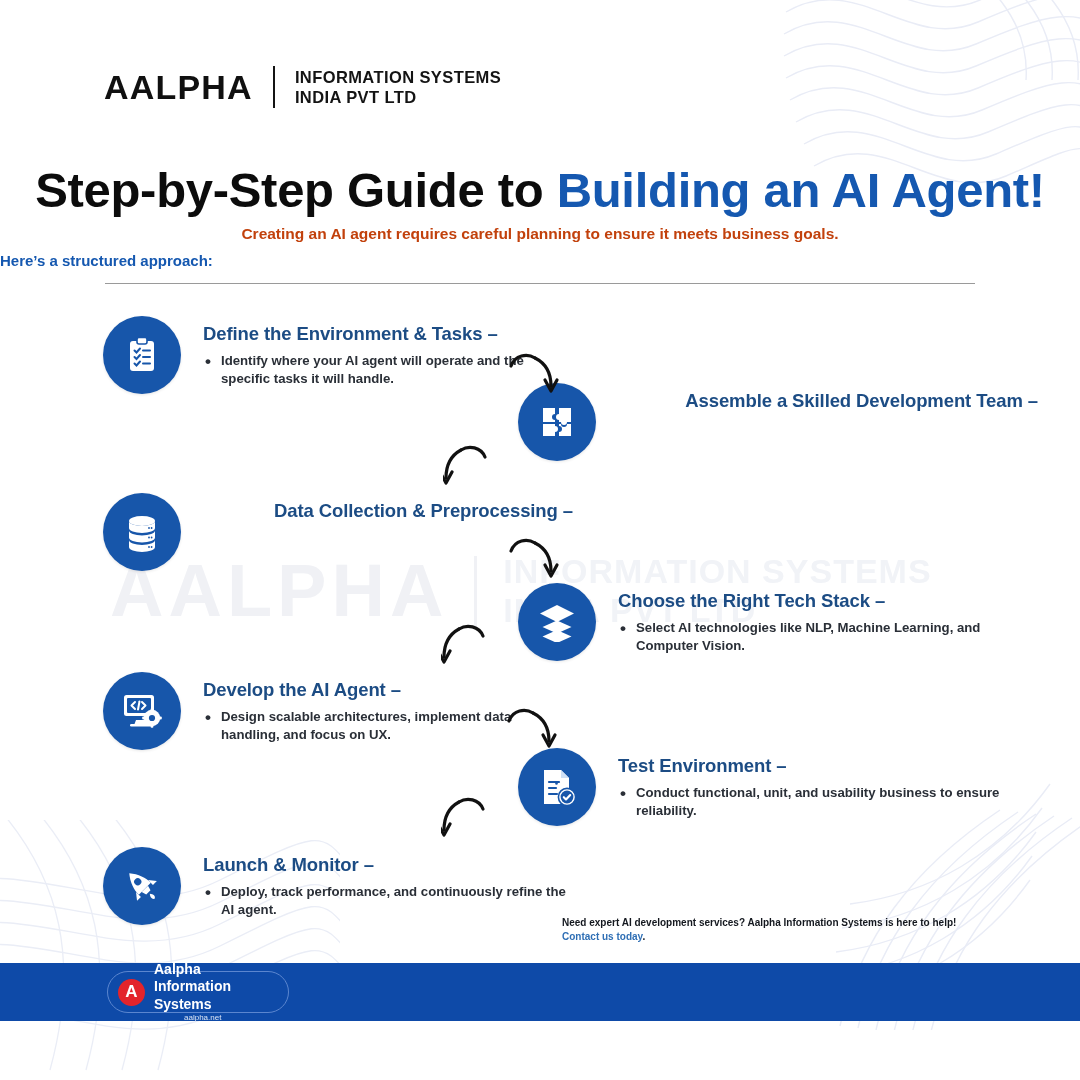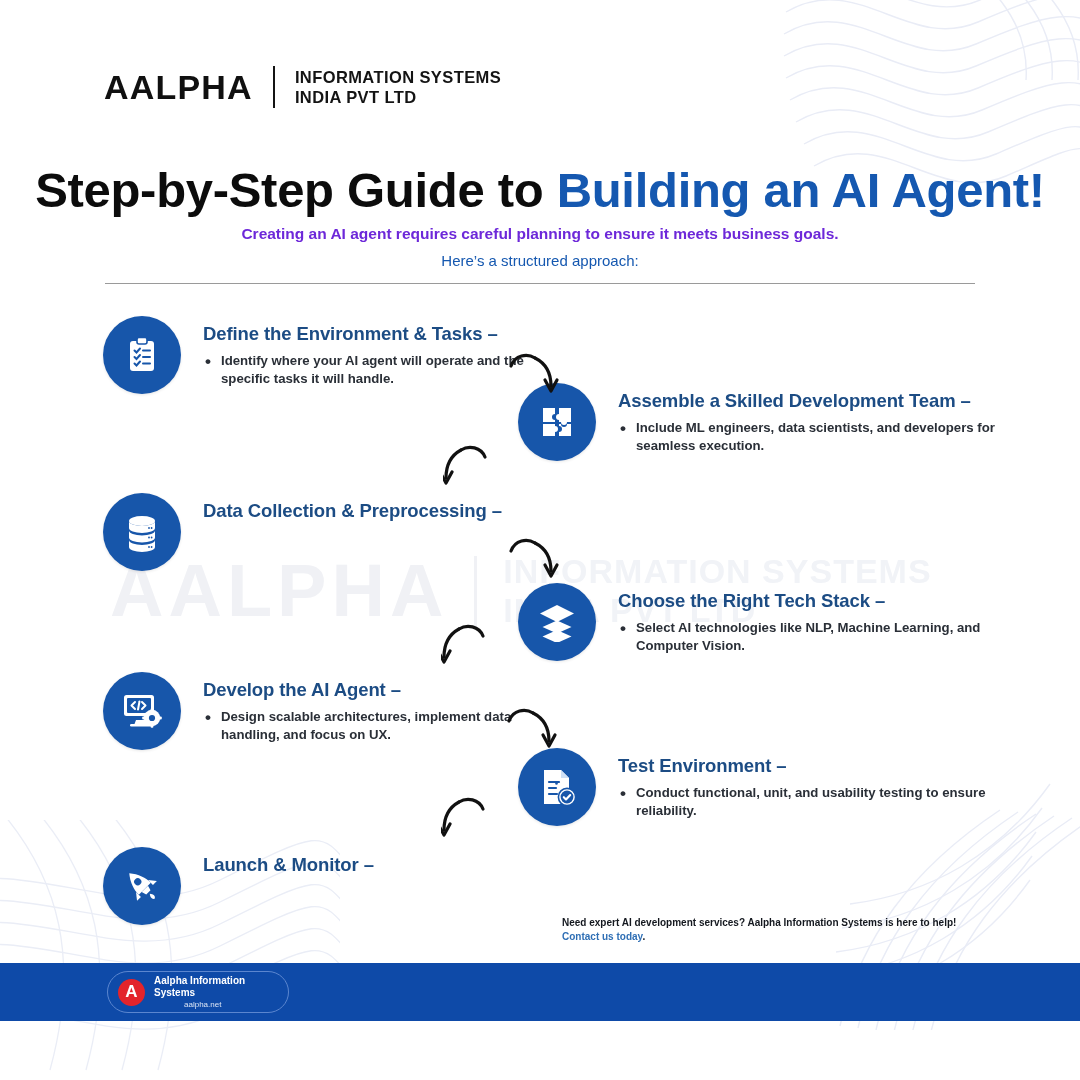--- a/index.html
+++ b/index.html
@@ -57,33 +57,33 @@
 
   
   .headline {
     position:absolute; left:0; top:162px; width:1080px; text-align:center;
     font-size:49px; font-weight:800; letter-spacing:-0.3px; color:#0c0c0c;
   }
   .headline .hl-accent { color:#1558b0; }
 
   .sub1 {
     position:absolute; left:0; top:225px; width:1080px; text-align:center;
-    font-size:15.5px; font-weight:700; color:#6d28d9;
+    font-size:15.5px; font-weight:700; color:#c2410c;
   }
   .sub2 {
-    position:absolute; left:0; top:252px; width:1080px; text-align:center;
-    font-size:15px; font-weight:400; color:#1558b0;
+    position:absolute; left:0; top:252px; width:1080px; text-align:left;
+    font-size:15px; font-weight:700; color:#1558b0;
   }
   .divider {
     position:absolute; left:105px; top:283px; width:870px; height:1px;
     background:#9a9a9a;
   }
 
   
-  .step { position:absolute; display:flex; gap:22px; }
+  .step { position:absolute; display:flex; gap:22px;justify-content:space-between; }
   .step.left  { left:103px;  width:470px; }
   .step.right { left:518px;  width:520px; }
 
   .circle {
     width:78px; height:78px; min-width:78px; border-radius:50%;
     background:#1756aa;
     display:flex; align-items:center; justify-content:center;
     box-shadow:0 1px 3px rgba(0,0,0,0.10);
   }
   .circle svg { display:block; }
@@ -126,21 +126,21 @@
     z-index:4;
   }
   .footer-logo {
     width:27px; height:27px; min-width:27px; border-radius:50%;
     background:#e3242b;
     display:flex; align-items:center; justify-content:center;
     font-size:17px; font-weight:700; color:#ffffff; line-height:1;
     padding-bottom:2px;
   }
   .footer-txt { line-height:1.25; }
-  .footer-name { font-size:10px; font-weight:700; color:#ffffff; }
+  .footer-name { font-size:14px; font-weight:700; color:#ffffff; }
   .footer-url  { font-size:8px; font-weight:400; color:#dbe5f5;margin-left:30px; }
 </style>
 </head>
 <body>
 
 <div class="bg-layer">
   <svg class="deco-tr" width="330" height="300" viewBox="0 0 330 300">
     <g fill="none" stroke="#e9ecf6" stroke-width="1.4">
       <path d="M10 30 C 80 -10, 130 70, 200 40 S 300 0, 330 34"></path>
       <path d="M6 52 C 78 10, 128 92, 198 62 S 300 22, 332 56"></path>
@@ -284,21 +284,20 @@
             <path d="M6 6 h12 v6 a3 3 0 0 0 0 6 v2 H6 z"></path>
             <path d="M22 6 h12 v14 h-4 a3 3 0 0 1 -6 0 h-2 v-2 a3 3 0 0 1 0 -6 z"></path>
             <path d="M6 22 h12 v2 a3 3 0 0 1 0 6 v4 H6 z"></path>
             <path d="M22 22 h2 a3 3 0 0 0 6 0 h4 v12 H22 v-4 a3 3 0 0 0 0 -6 z"></path>
           </g>
         </svg>
       </span>
     </div>
     <div class="step-body">
       <div class="step-title">Assemble a Skilled Development Team –</div>
-      <div class="step-desc">Include ML engineers, data scientists, and developers for seamless execution.</div>
     </div>
   </div>
 
   <div class="step left" style="top:493px;">
     <div class="circle">
       <span>
         <svg width="40" height="40" viewBox="0 0 40 40">
           <g fill="#fff">
             <ellipse cx="20" cy="9" rx="13" ry="5"></ellipse>
             <path d="M7 9 v7 a13 5 0 0 0 26 0 v-7 a13 5 0 0 1 -26 0 z"></path>
@@ -382,41 +381,42 @@
           </g>
           <circle cx="19.5" cy="16.5" r="1.3" fill="#1756aa"></circle>
           <circle cx="30" cy="30" r="8.6" fill="#fff" stroke="#1756aa" stroke-width="1.6"></circle>
           <circle cx="30" cy="30" r="6.4" fill="#1756aa"></circle>
           <path d="M26.8 30.2 l2.2 2.2 l4.2 -4.4" fill="none" stroke="#fff" stroke-width="2.1" stroke-linecap="round" stroke-linejoin="round"></path>
         </svg>
       </span>
     </div>
     <div class="step-body">
       <div class="step-title">Test Environment –</div>
-      <div class="step-desc">Conduct functional, unit, and usability testing to ensure reliability.</div>
+      <div class="step-desc">Conduct functional, unit, and usability business to ensure reliability.</div>
     </div>
   </div>
 
   <div class="step left" style="top:847px;">
     <div class="circle">
       <span>
         <svg width="40" height="40" viewBox="0 0 40 40">
           <g transform="rotate(-45 20 20)">
             <path d="M20 2 C 26 9, 28.5 17, 28.5 24 H11.5 C 11.5 17, 14 9, 20 2 Z" fill="#fff"></path>
             <circle cx="20" cy="14" r="3.6" fill="#1756aa"></circle>
             <path d="M11.5 20 L6 27 h5.5 z" fill="#fff"></path>
             <path d="M28.5 20 L34 27 h-5.5 z" fill="#fff"></path>
             <path d="M15.5 24 h9 l-1.5 5 h-6 z" fill="#fff"></path>
             <path d="M20 31 c -2.5 3 -2.5 5.5 0 7 c 2.5 -1.5 2.5 -4 0 -7 z" fill="#fff"></path>
           </g>
         </svg>
       </span>
     </div>
     <div class="step-body">
       <div class="step-title">Launch &amp; Monitor –</div>
+      <div class="step-desc">Deploy, track performance, and continuously refine the AI agent.</div>
     </div>
   </div>
 
   <div class="cta">
     <span>Need expert AI development services? Aalpha Information Systems is here to help! </span><span class="cta-link">Contact us today</span><span>.</span>
   </div>
 
   <div class="footer-bar"></div>
   <div class="footer-pill">
     <div class="footer-logo">A</div>

